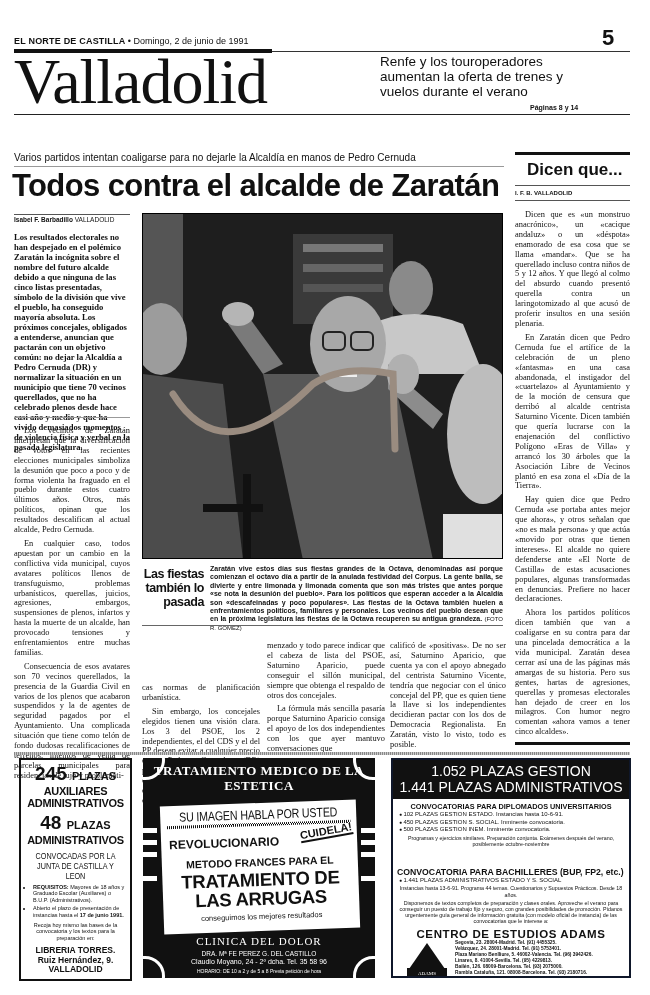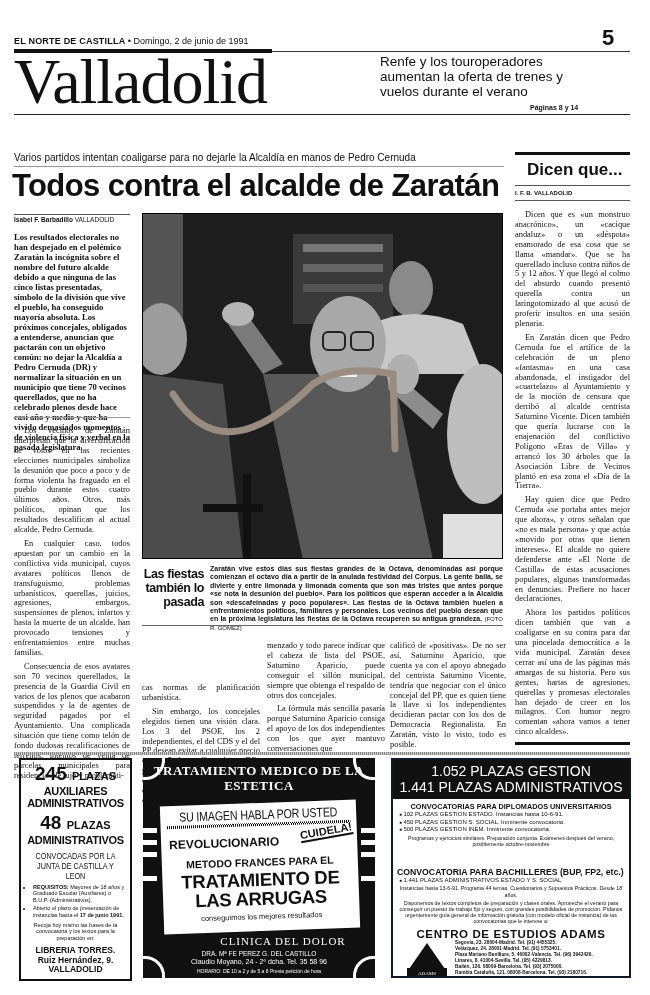--- a/index.html
+++ b/index.html
@@ -76,21 +76,21 @@
   #ad2 .bar { position: absolute; background: #fff; height: 5px; }
   #ad2-title { position: absolute; left: 0; top: 6px; width: 232px; text-align: center; font-size: 13px; line-height: 14.5px; font-weight: 900; font-family: "Liberation Serif", serif; letter-spacing: 0.5px; }
   #ad2-panel { position: absolute; left: 19px; top: 45px; width: 196px; height: 128px; background: #fff; color: #111; transform: rotate(-2deg); text-align: center; font-family: "Liberation Sans", sans-serif; }
   #ad2-slogan { font-size: 13px; font-weight: 400; margin-top: 4px; transform: scaleX(0.82); letter-spacing: -0.2px; }
   .ad2-hatch { height: 3px; margin: 1px 6px; background: repeating-linear-gradient(90deg,#111 0 1px,#fff 1px 2px); }
   #ad2-rev { position: absolute; left: 8px; top: 32px; font-size: 12px; font-weight: 900; }
   #ad2-cuidela { position: absolute; right: 4px; top: 24px; font-size: 11px; font-weight: 900; transform: rotate(-8deg); border-bottom: 2px solid #111; }
   #ad2-metodo { position: absolute; left: 0; top: 53px; width: 196px; font-size: 10.5px; font-weight: 900; }
   #ad2-trat { position: absolute; left: 0; top: 67px; width: 196px; font-size: 18.5px; line-height: 19px; font-weight: 900; letter-spacing: -0.3px; }
   #ad2-result { position: absolute; left: 0; top: 109px; width: 196px; font-size: 7.5px; }
-  #ad2-clinic { position: absolute; left: 0; top: 177px; width: 232px; text-align: center; font-size: 11px; letter-spacing: 1px; font-family: "Liberation Serif", serif; margin-left: 24px; }
+  #ad2-clinic { position: absolute; left: 0; top: 177px; width: 232px; text-align: center; font-size: 11px; letter-spacing: 1px; font-family: "Liberation Serif", serif; }
   #ad2-doctor { position: absolute; left: 0; top: 192px; width: 232px; text-align: center; font-size: 6.5px; font-family: "Liberation Sans", sans-serif; }
   #ad2-addr { position: absolute; left: 0; top: 200px; width: 232px; text-align: center; font-size: 7px; font-family: "Liberation Sans", sans-serif; }
   #ad2-hours { position: absolute; left: 0; top: 210px; width: 232px; text-align: center; font-size: 5px; font-family: "Liberation Sans", sans-serif; }
 
   
   #ad3 { left: 391px; top: 758px; width: 240px; height: 220px; border: 2px solid #0f172a; font-family: "Liberation Sans", sans-serif; overflow: hidden; }
   #ad3-head { background: #111; color: #fff; text-align: center; font-size: 14px; line-height: 16px; padding: 3px 0 4px; }
   .ad3-sub { font-size: 7.3px; font-weight: 700; text-align: center; margin-top: 3px; }
   .ad3-list { list-style: none; font-size: 6px; line-height: 7.5px; padding-left: 6px; }
   .ad3-list li::before { content: "\25CF  "; font-size: 5px; }

